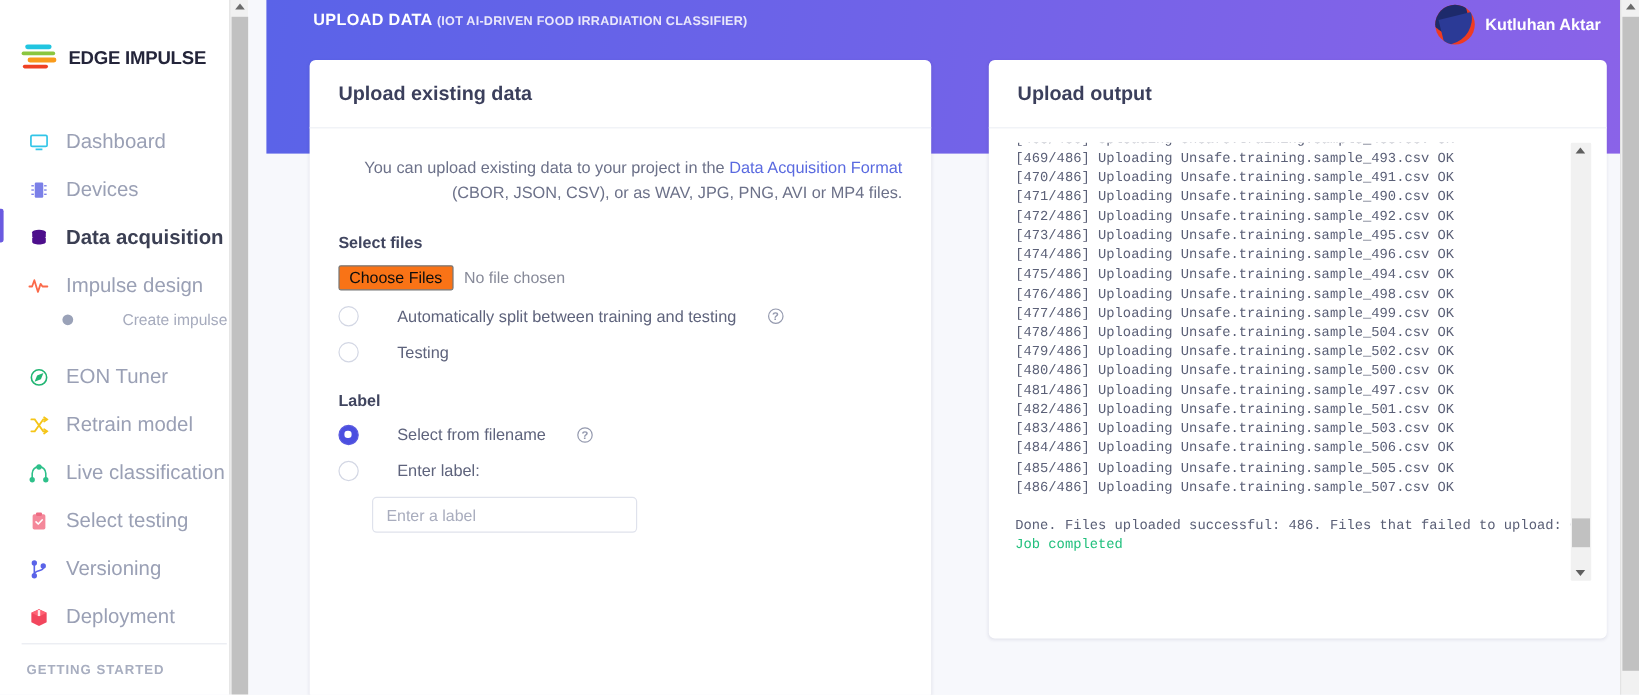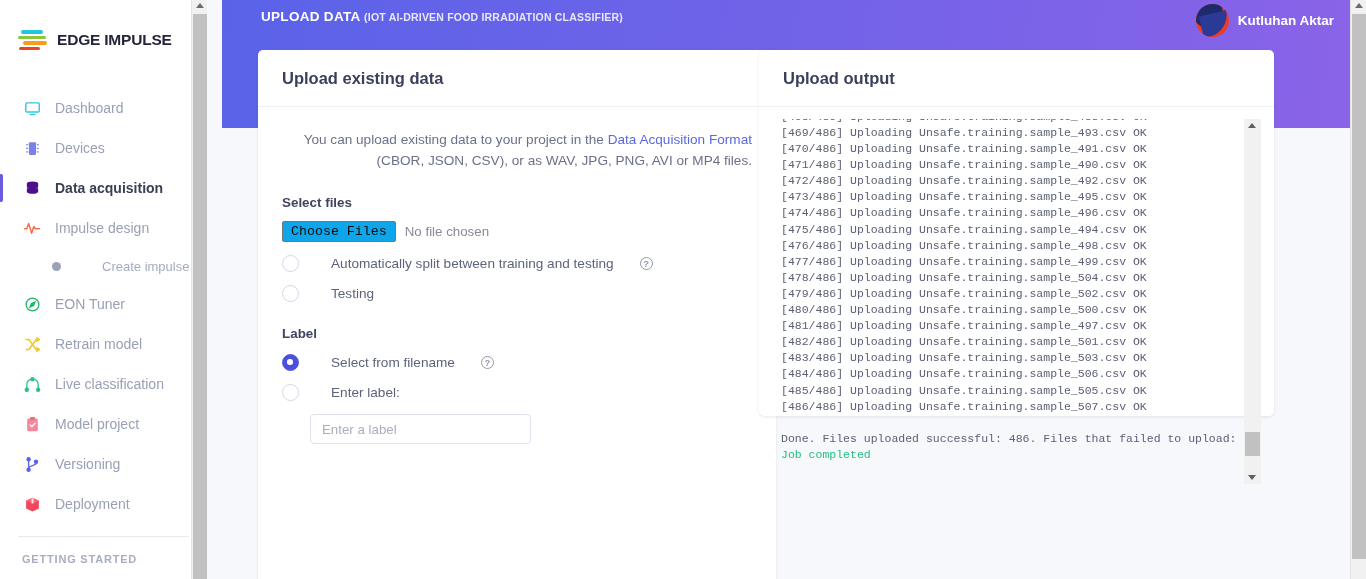--- a/index.html
+++ b/index.html
@@ -12,42 +12,42 @@
   #root { position: relative; width: 1366px; height: 579px; }
 
   
   .sidebar {
     position: absolute; left: 0; top: 0;
     width: 207px; height: 579px;
     background: #ffffff;
     overflow: hidden;
   }
   .logo-wrap {
-    display: flex; align-items: center;
+    display: flex; align-items: flex-end;
     padding: 22px 0 0 18px;
     height: 58px;
   }
   .logo-mark {
     width: 32px; height: 22px;
     position: relative; margin-right: 7px; flex: none;
   }
   .logo-mark i { position: absolute; height: 3.6px; border-radius: 2px; display:block;}
   .lb1 { top: 1px;  left: 3px;  width: 22px; background: #21c5e0; }
   .lb2 { top: 6.5px;left: 0px;  width: 28px; background: #8bc63f; }
   .lb3 { top: 12px; left: 5px;  width: 24px; background: #f99b1c; }
   .lb4 { top: 17.5px;left: 1px; width: 21px; background: #ef4123; }
   .logo-text {
     font-size: 15.5px; font-weight: bold; letter-spacing: -0.2px;
     color: #24253a;
   }
   .nav { margin-top: 30px; }
   .nav-item {
-    display: flex; align-items: center;
+    display: flex; align-items: flex-end;
     height: 40px; padding-left: 22px;
-    color: #9aa0b5; font-size: 14px;
+    color: #9aa0b5; font-size: 17px;
     position: relative; cursor: pointer;
   }
   .nav-item .ic {
     width: 20px; height: 20px; margin-right: 13px;
     display: flex; align-items: center; justify-content: center; flex: none;
   }
   .nav-item.active { color: #3b3f53; font-weight: 600; }
   .nav-item.active::before {
     content: ""; position: absolute; left: 0; top: 6px;
     width: 3px; height: 28px; background: #6a5ae0; border-radius: 0 2px 2px 0;
@@ -129,44 +129,44 @@
   }
 
   
   .card {
     position: absolute;
     background: #ffffff;
     border-radius: 5px;
     box-shadow: 0 1px 3px rgba(40,40,90,0.10);
   }
   .card-left  { left: 258px; top: 50px; width: 518px; height: 560px; }
-  .card-right { left: 759px; top: 50px; width: 515px; height: 366px; }
+  .card-right { left: 824px; top: 50px; width: 515px; height: 482px; }
   .card-head {
     height: 57px; border-bottom: 1px solid #eef0f5;
     display: flex; align-items: center; padding-left: 24px;
   }
   .card-title {
     font-size: 16.5px; color: #3b3f5c; font-weight: 600;
   }
   .card-body { padding: 22px 24px 0 24px; }
 
   
   .intro {
     font-size: 13.6px; color: #6c7189; line-height: 21px; text-align: right;
   }
   .intro a { color: #5a6ae0; text-decoration: none; }
   .field-label {
     font-size: 13.4px; font-weight: bold; color: #40455f;
     margin-top: 24px; margin-bottom: 11px;
   }
   .file-row { display: flex; align-items: center; }
   .choose-btn {
-    font-family: Liberation Mono, monospace;
+    font-family: Liberation Sans, sans-serif;
     font-size: 13.3px; color: #0d0d0d;
-    background: #0ea5e9;
+    background: #f97316;
     border: 1px solid #767676;
     border-radius: 2px;
     padding: 2px 8px;
     cursor: pointer;
   }
   .no-file {
     font-size: 13.3px; color: #878a99; margin-left: 9px;
   }
   .radio-row {
     display: flex; align-items: center; margin-top: 13px; cursor: pointer; gap: 20px;
@@ -361,21 +361,21 @@
       </div>
 
       <div class="nav-item">
         <span class="ic">
           <svg width="17" height="17" viewBox="0 0 24 24">
             <rect x="4.5" y="3.5" width="15" height="18" rx="2" fill="#f4889a"></rect>
             <rect x="8.5" y="1.5" width="7" height="4" rx="1.3" fill="#ef6b83"></rect>
             <path d="M8.5 12.5l2.6 2.6 4.6-4.8" fill="none" stroke="#fff" stroke-width="1.9" stroke-linecap="round" stroke-linejoin="round"></path>
           </svg>
         </span>
-        <span>Model project</span>
+        <span>Select testing</span>
       </div>
 
       <div class="nav-item">
         <span class="ic">
           <svg width="17" height="17" viewBox="0 0 24 24" fill="none" stroke="#5a63e8" stroke-width="1.9">
             <circle cx="6.5" cy="4.5" r="2.2" fill="#5a63e8"></circle>
               <circle cx="6.5" cy="19.5" r="2.2" fill="#5a63e8"></circle>
               <circle cx="17" cy="8" r="2.2" fill="#5a63e8"></circle>
             <path d="M6.5 6.8v10.5"></path>
               <path d="M17 10.3c0 4-10.5 2.5-10.5 7"></path>

